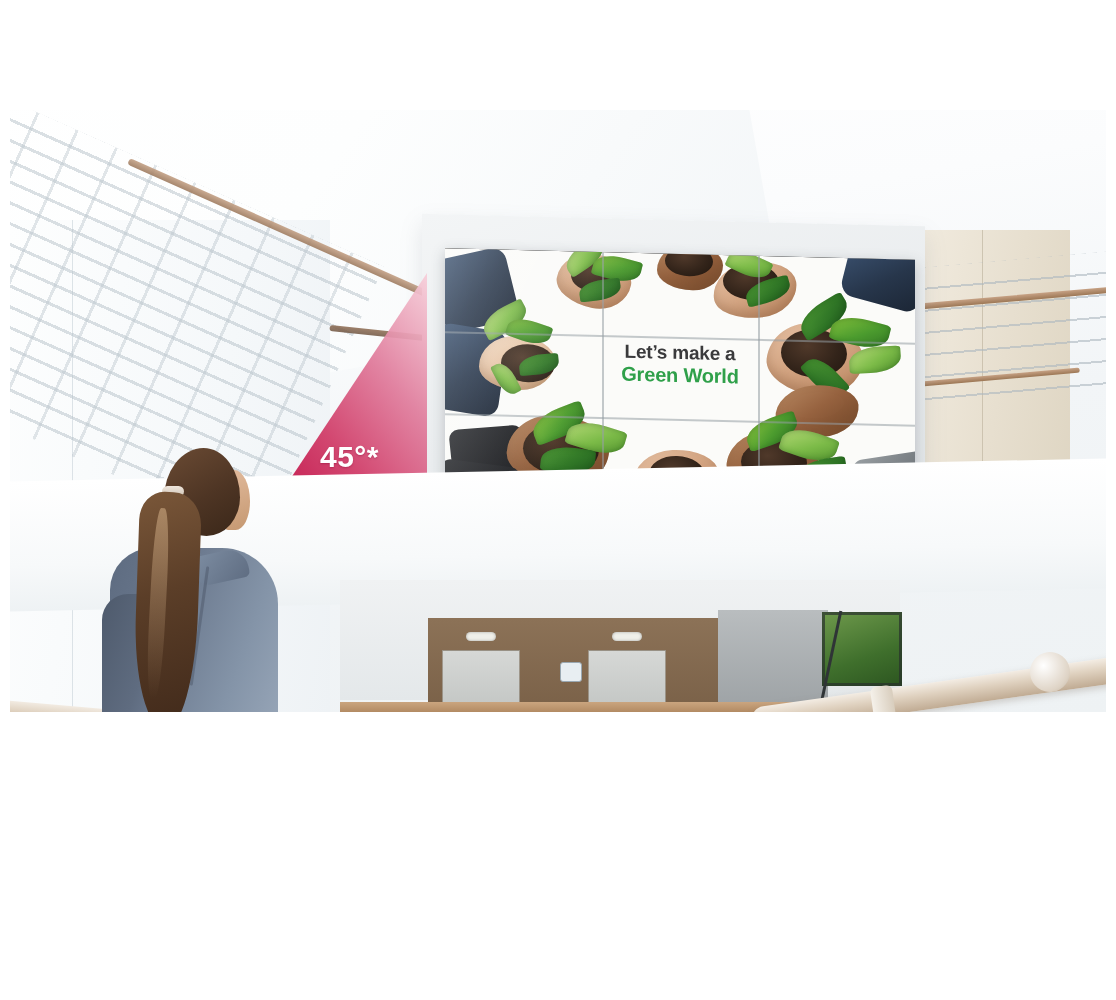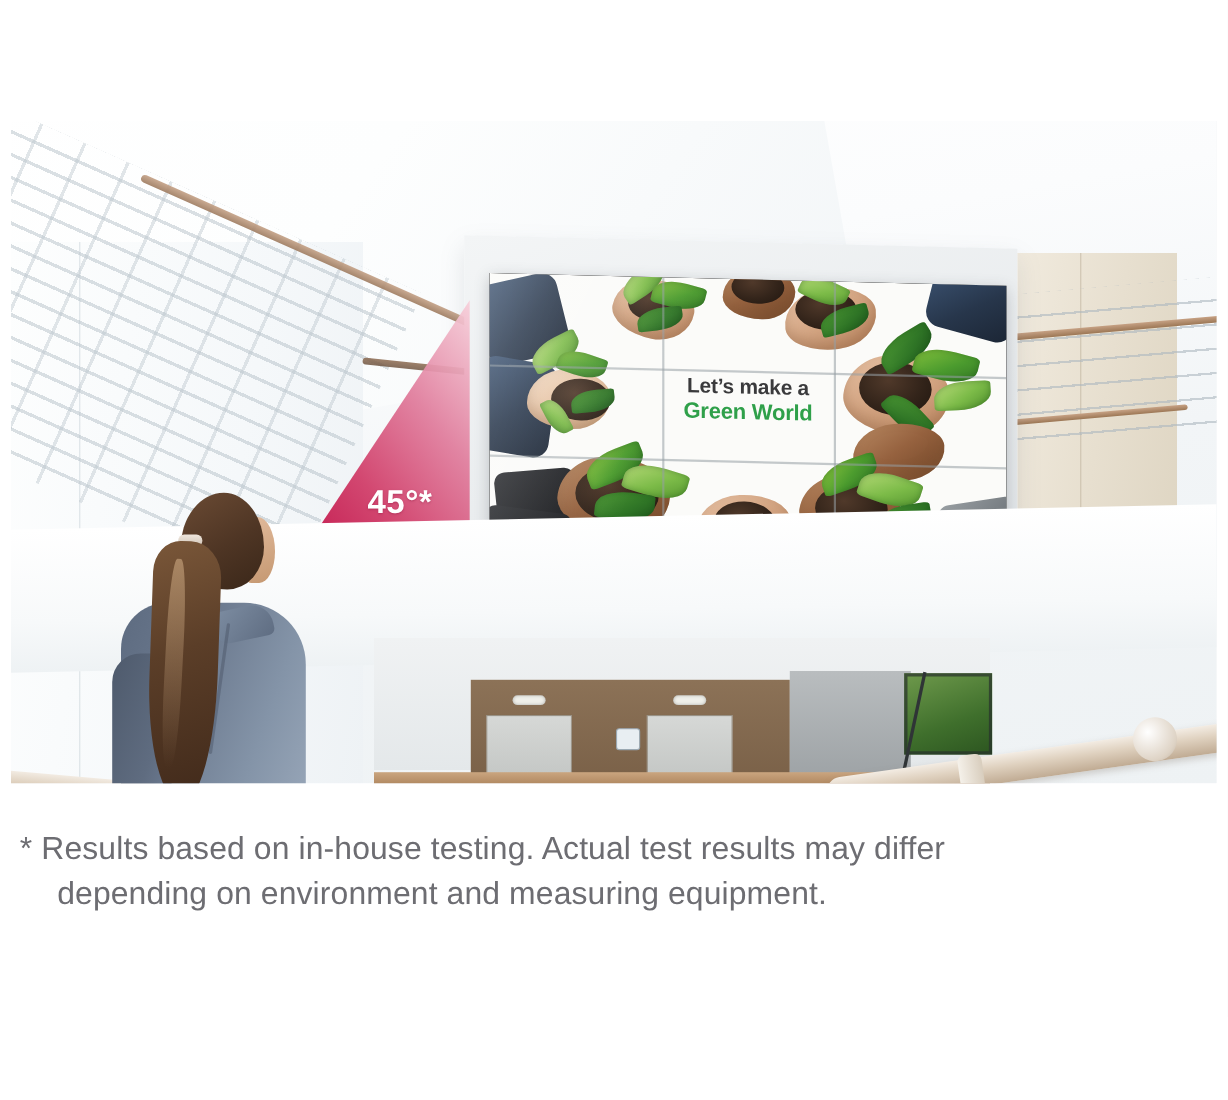--- a/index.html
+++ b/index.html
@@ -95,21 +95,21 @@
   
   .wedge {
     position:absolute;
     left:245px; top:45px;
     width:180px; height:300px;
   }
   .wedge svg { display:block; width:100%; height:100%; overflow:visible; }
 
   .wedge-label {
     position:absolute;
-    left:324px; top:330px;
+    left:310px; top:330px;
     color:#ffffff;
     font-size:30px;
     font-weight:700;
     letter-spacing:.5px;
     text-shadow:0 1px 2px rgba(120,10,45,.35);
     white-space:nowrap;
   }
 
   
   .videowall-housing {
@@ -525,18 +525,14 @@
       <div class="face-edge"></div>
       <div class="head"></div>
       <div class="hair-tie"></div>
       <div class="ponytail"></div>
       <div class="ponytail-sheen"></div>
 
     </div>
 
   </div>
 
-  <div class="footnote">
-    <span class="l1">* Results based on in-house testing. Actual test results may differ</span>
-    <span class="l2">depending on environment and measuring equipment.</span>
-  </div>
 
 </div>
 
 </body></html>

